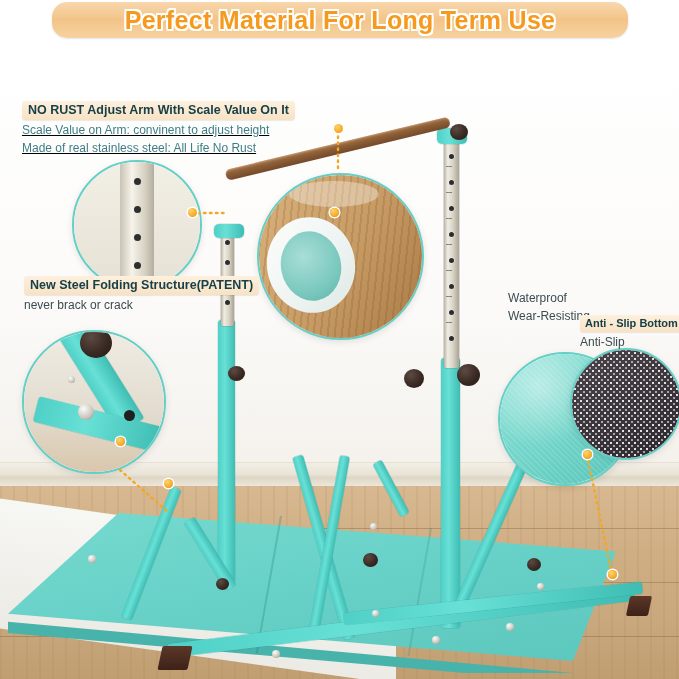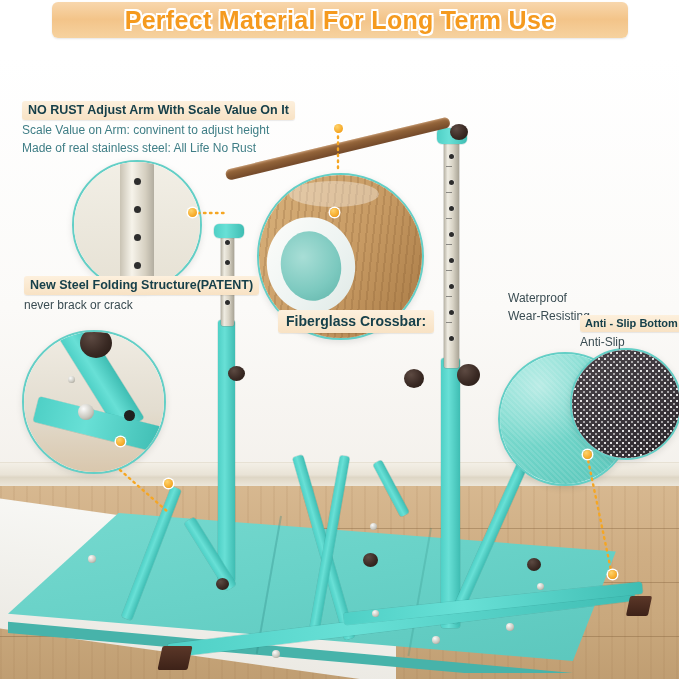--- a/index.html
+++ b/index.html
@@ -57,21 +57,21 @@
      box-shadow:inset 0 1px 2px rgba(255,230,200,.35);}
 
   
   .hole{position:absolute;width:5px;height:5px;border-radius:50%;
      background:#2c2c2c;box-shadow:0 0 0 .5px rgba(255,255,255,.45);}
   .tick{position:absolute;width:6px;height:1px;background:rgba(60,60,60,.55);}
 
   
   .banner{position:absolute;left:52px;top:2px;width:576px;height:36px;
      background:linear-gradient(180deg,#f8d7ad 0%,#f3c489 48%,#f6d29f 100%);
-     border-radius:6px;
+     border-radius:15px;
      box-shadow:0 1px 2px rgba(0,0,0,.10);
      display:flex;align-items:center;justify-content:center;}
   .banner-title{
      font-size:25px;font-weight:bold;color:#f59a1e;letter-spacing:.3px;
      text-shadow:
        -1.6px -1.6px 0 #fff, 1.6px -1.6px 0 #fff,
        -1.6px 1.6px 0 #fff, 1.6px 1.6px 0 #fff,
        0 -1.8px 0 #fff, 0 1.8px 0 #fff,
        -1.8px 0 0 #fff, 1.8px 0 0 #fff,
        0 2px 1px rgba(170,110,20,.25);
@@ -254,33 +254,32 @@
     <line x1="587" y1="455" x2="612" y2="575" stroke="#f5a623" stroke-width="2.4" stroke-linecap="round" stroke-dasharray="1.5 4.5"></line>
   </svg>
   <div class="dot-end" style="left:188px;top:208px;"></div>
   <div class="dot-end" style="left:330px;top:208px;"></div>
   <div class="dot-end" style="left:334px;top:124px;"></div>
   <div class="dot-end" style="left:116px;top:437px;"></div>
   <div class="dot-end" style="left:164px;top:479px;"></div>
   <div class="dot-end" style="left:583px;top:450px;"></div>
   <div class="dot-end" style="left:608px;top:570px;"></div>
 
-  <div class="callout" style="left:22px;top:100px;">
+  <div class="callout" style="left:22px;top:100px;text-decoration:underline;">
     <div class="badge">NO RUST Adjust Arm With Scale Value On It</div>
     <div class="sub teal">Scale Value on Arm: convinent to adjust height</div>
     <div class="sub teal">Made of real stainless steel: All Life No Rust</div>
   </div>
 
   <div class="callout" style="left:24px;top:275px;">
     <div class="badge">New Steel Folding Structure(PATENT)</div>
     <div class="sub">never brack or crack</div>
   </div>
 
   <div class="callout" style="left:278px;top:310px;">
-    <div class="badge" style="font-size:14px;padding:3px 8px 4px 8px;">Fiberglass Crossbar:</div>
   </div>
 
   <div class="callout" style="left:508px;top:288px;">
     <div class="sub">Waterproof</div>
     <div class="sub">Wear-Resisting</div>
   </div>
 
   <div class="callout" style="left:580px;top:313px;">
     <div class="badge small">Anti - Slip Bottom</div>
     <div class="sub">Anti-Slip</div>

